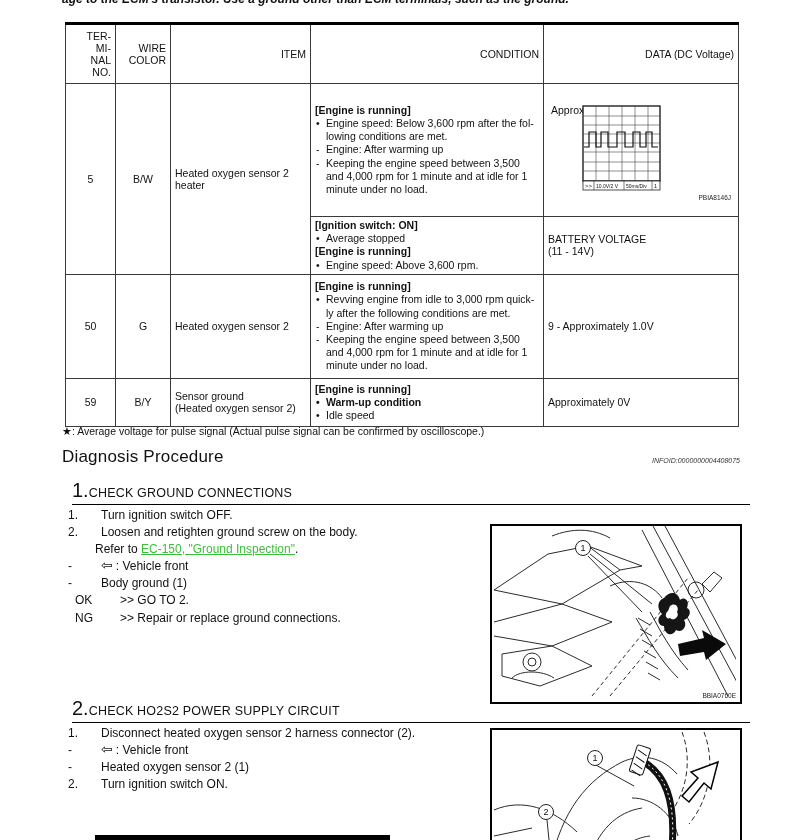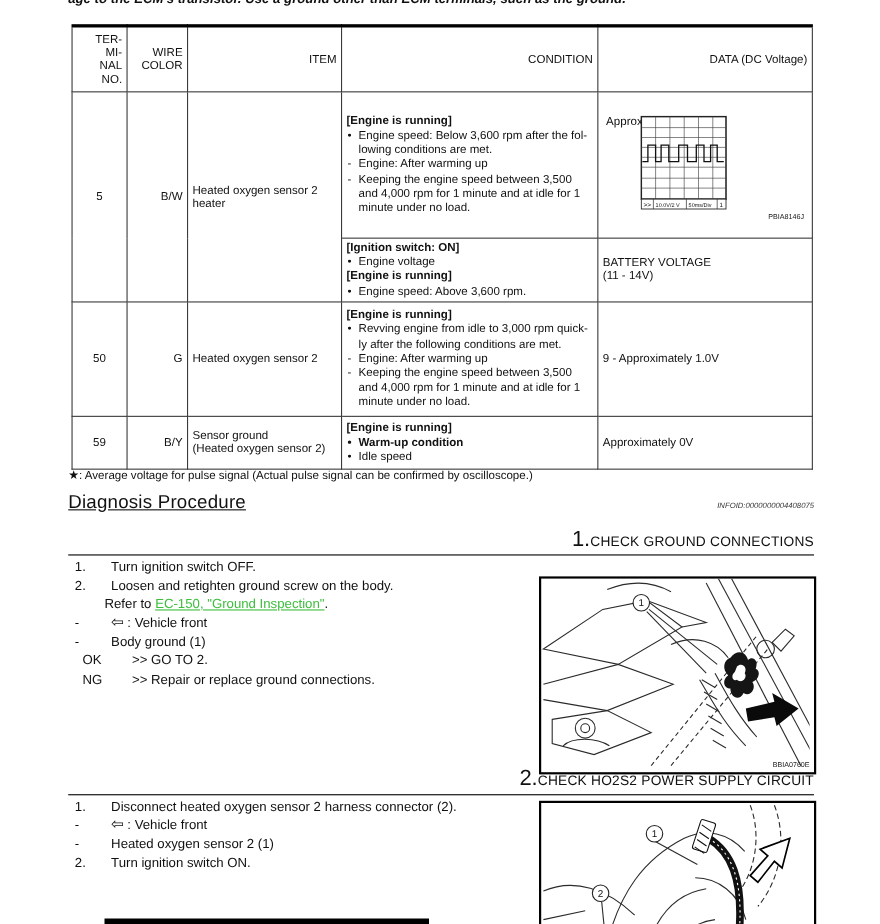--- a/index.html
+++ b/index.html
@@ -9,43 +9,43 @@
   .top-note{position:absolute;left:62px;top:-8px;width:700px;font-size:12px;
             font-weight:bold;font-style:italic;white-space:nowrap;}
   
   .tbl{position:absolute;left:65px;top:22px;border-collapse:collapse;table-layout:fixed;
        width:673px;font-size:10.5px;}
   .tbl td,.tbl th{border:1px solid #3a3a3a;vertical-align:middle;padding:2px 4px;font-weight:normal;}
   .tbl{border-top:3px solid #000;}
   .tbl th{text-align:right;}
   .pre{white-space:pre-line;}
   .c-term{text-align:center;}
-  .c-wire{text-align:right;}
+  .c-wire{text-align:center;}
   .c-item{padding-left:6px;}
   .cond{vertical-align:top;padding:3px 4px 3px 6px;}
   .cl{line-height:13.2px;position:relative;}
   .cl.h{font-weight:bold;}
   .cl.b,.cl.d,.cl.c,.cl.bb{padding-left:11px;}
   .cl.b::before{content:"\2022";position:absolute;left:1px;}
   .cl.bb{font-weight:bold;}
   .cl.bb::before{content:"\2022";position:absolute;left:1px;font-weight:bold;}
   .cl.d::before{content:"-";position:absolute;left:1px;}
   .data-a{position:relative;vertical-align:top;padding:0;}
   .approx{position:absolute;left:7px;top:5px;font-size:10.5px;margin-top:15px;}
   .star{font-size:11px;}
   .scope{position:absolute;left:38px;top:21px;}
   .figid-cell{position:absolute;right:7px;top:110px;font-size:6.5px;color:#222;}
   .data-pad{padding-left:8px;}
   
   .footnote{position:absolute;left:62px;top:425px;font-size:10.5px;}
   
-  .diag-title{position:absolute;left:62px;top:447px;font-size:17px;letter-spacing:.2px;text-decoration:underline;}
+  .diag-title{position:absolute;left:62px;top:447px;font-size:17px;letter-spacing:.2px;}
   .infoid{position:absolute;right:60px;top:457px;font-size:7px;font-style:italic;color:#333;}
-  .step-head{position:absolute;left:62px;width:678px;border-bottom:1.5px solid #000;
-             height:26px;text-align:right;}
+  .step-head{position:absolute;left:72px;width:678px;border-bottom:1.5px solid #000;
+             height:26px;}
   .step-num{font-size:20px;line-height:24px;}
   .step-title{font-size:12.5px;letter-spacing:.2px;}
   
   .step-body{position:absolute;left:62px;width:420px;font-size:12px;line-height:15.5px;}
   .li{display:flex;margin-bottom:1.5px;}
   .mk{width:33px;flex:none;padding-left:6px;}
   .tx{flex:1;}
   .indent{margin-left:33px;margin-bottom:1.5px;}
   .link{color:#3cbe3c;text-decoration:underline;}
   .varrow{font-size:14px;line-height:13px;margin-right:3px;}
@@ -128,21 +128,21 @@
           <text x="14" y="83" font-size="5" fill="#111">10.0V/2 V</text>
           <text x="44" y="83" font-size="5" fill="#111">50ms/Div</text>
           <text x="72" y="83" font-size="5.5" fill="#111">1</text>
         </svg>
         <div class="figid-cell">PBIA8146J</div>
       </td>
     </tr>
     <tr style="height:53px">
       <td class="cond">
         <div class="cl h">[Ignition switch: ON]</div>
-        <div class="cl b">Engine voltage</div>
+        <div class="cl b">Average stopped</div>
         <div class="cl h">[Engine is running]</div>
         <div class="cl b">Engine speed: Above 3,600 rpm.</div>
       </td>
       <td class="data-pad pre">BATTERY VOLTAGE
 (11 - 14V)</td>
     </tr>
     <tr style="height:104px">
       <td class="c-term">50</td>
       <td class="c-wire">G</td>
       <td class="c-item">Heated oxygen sensor 2</td>

